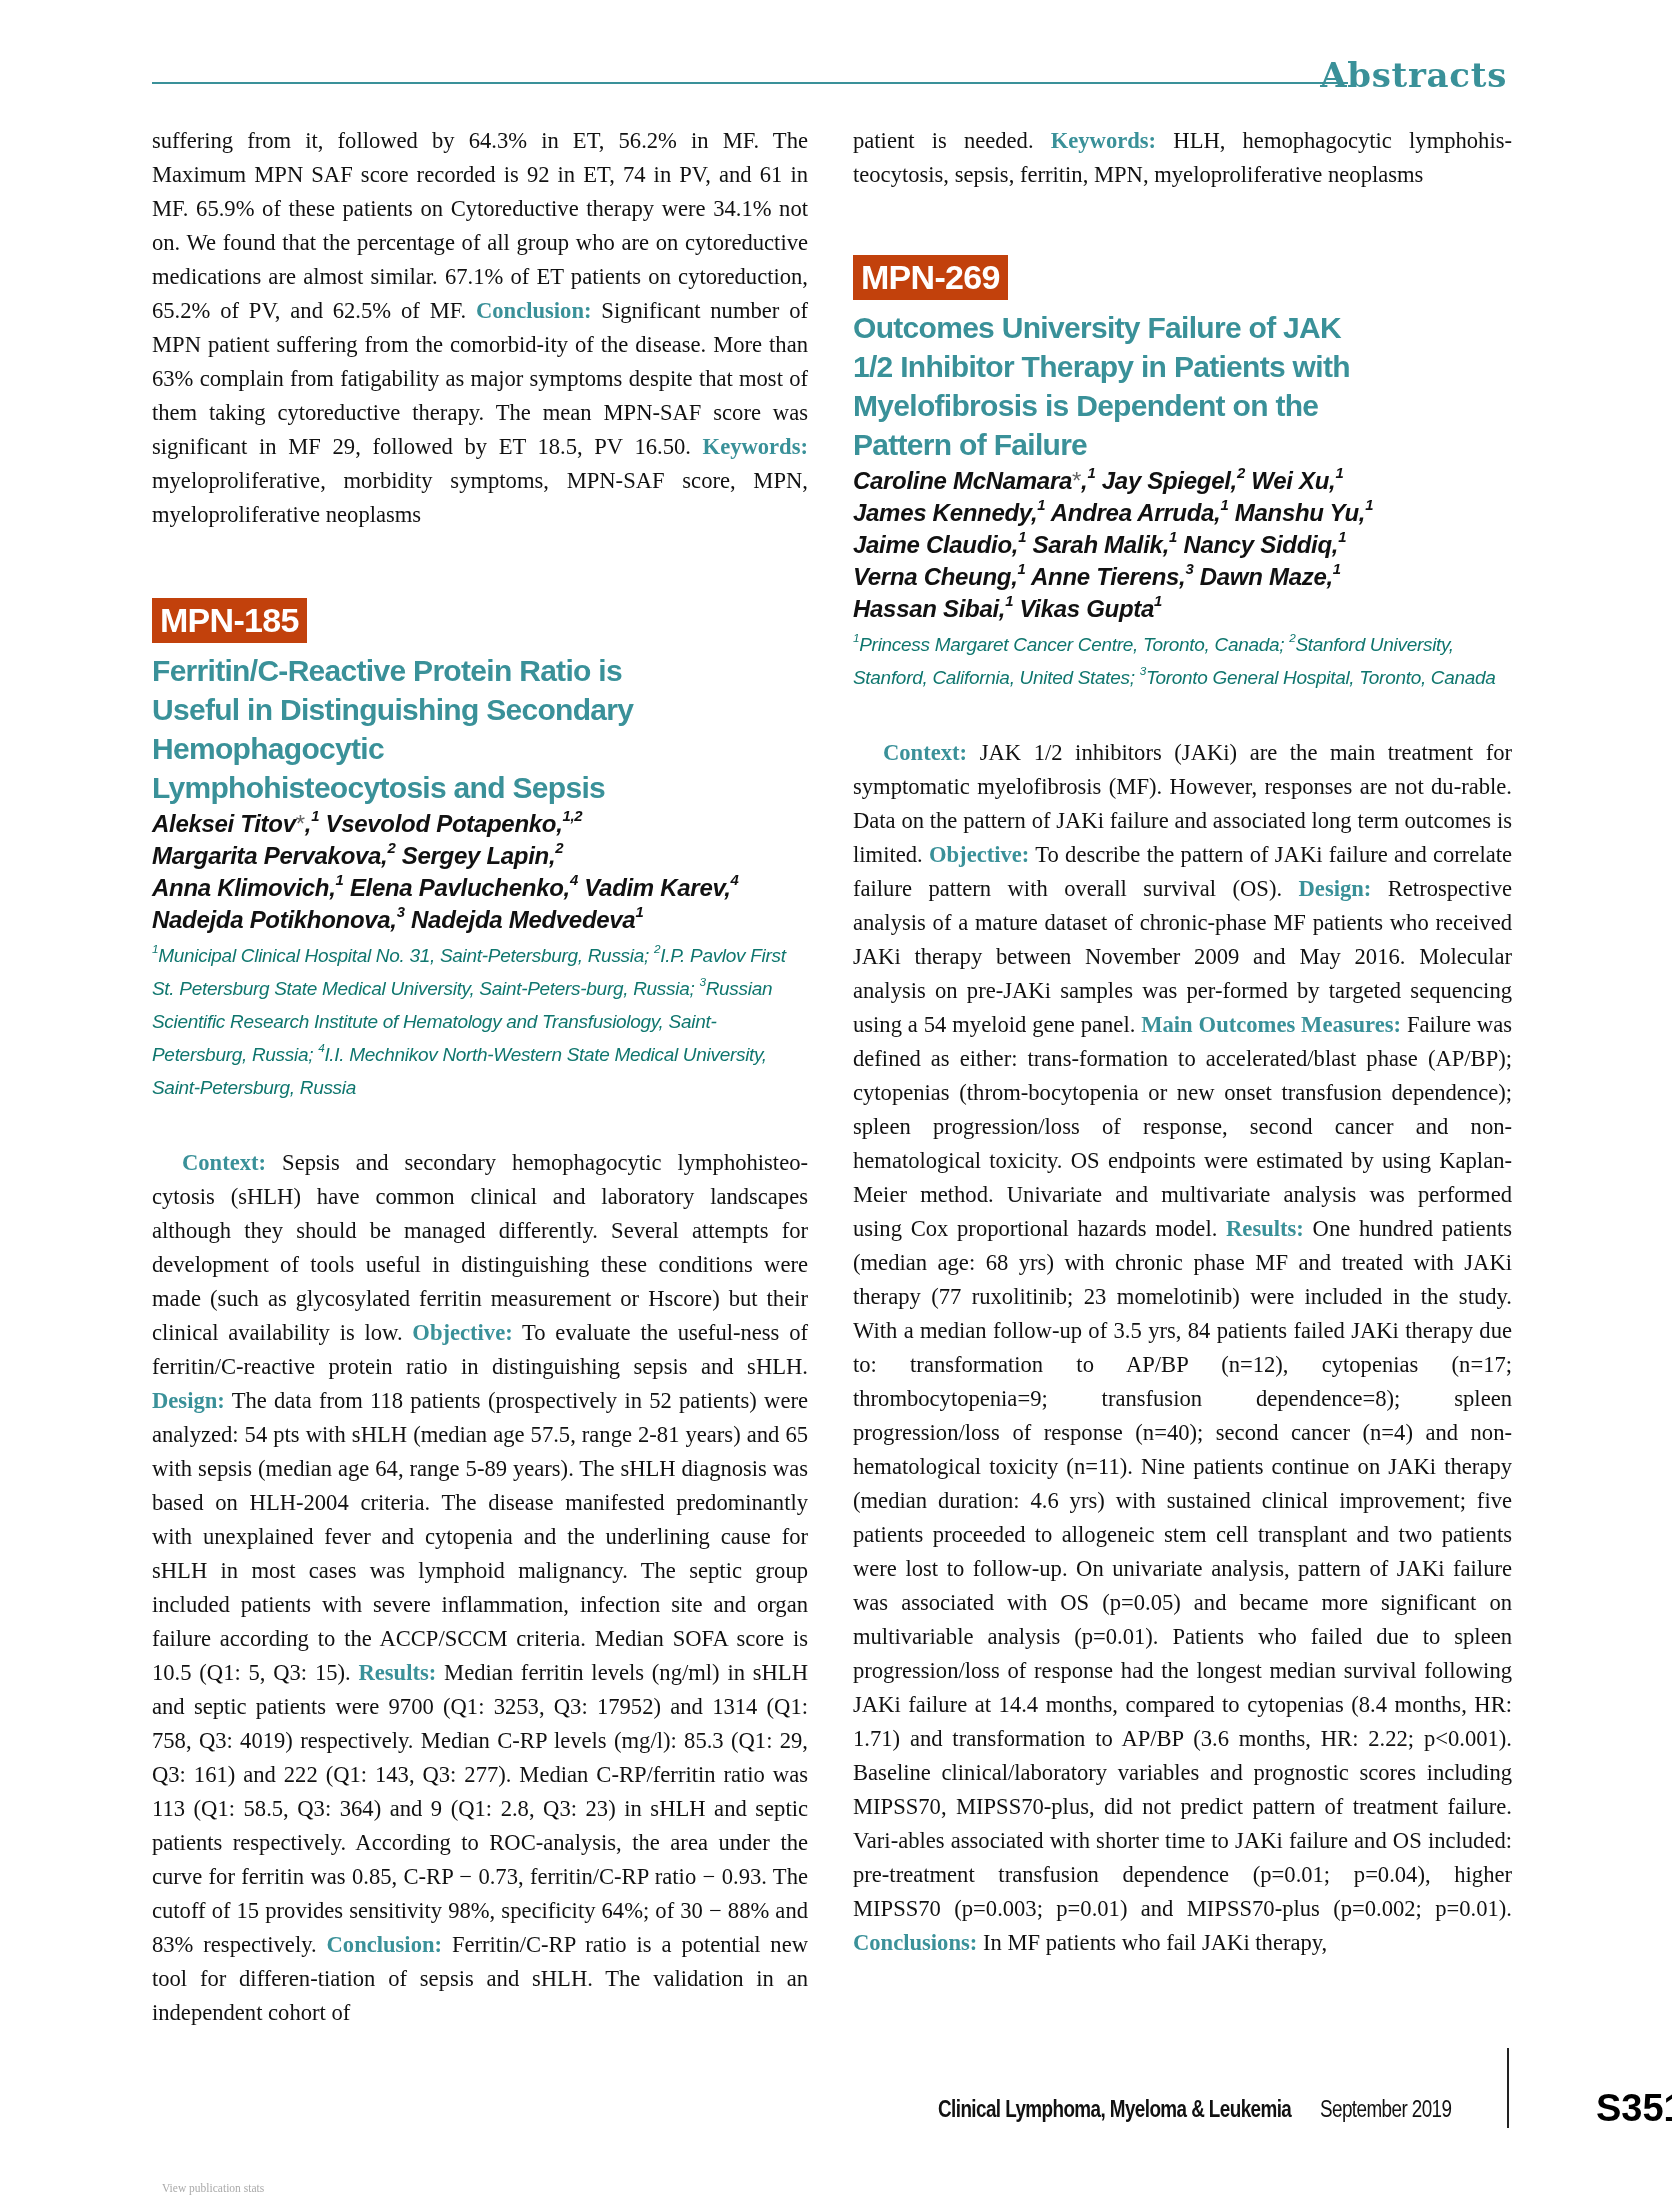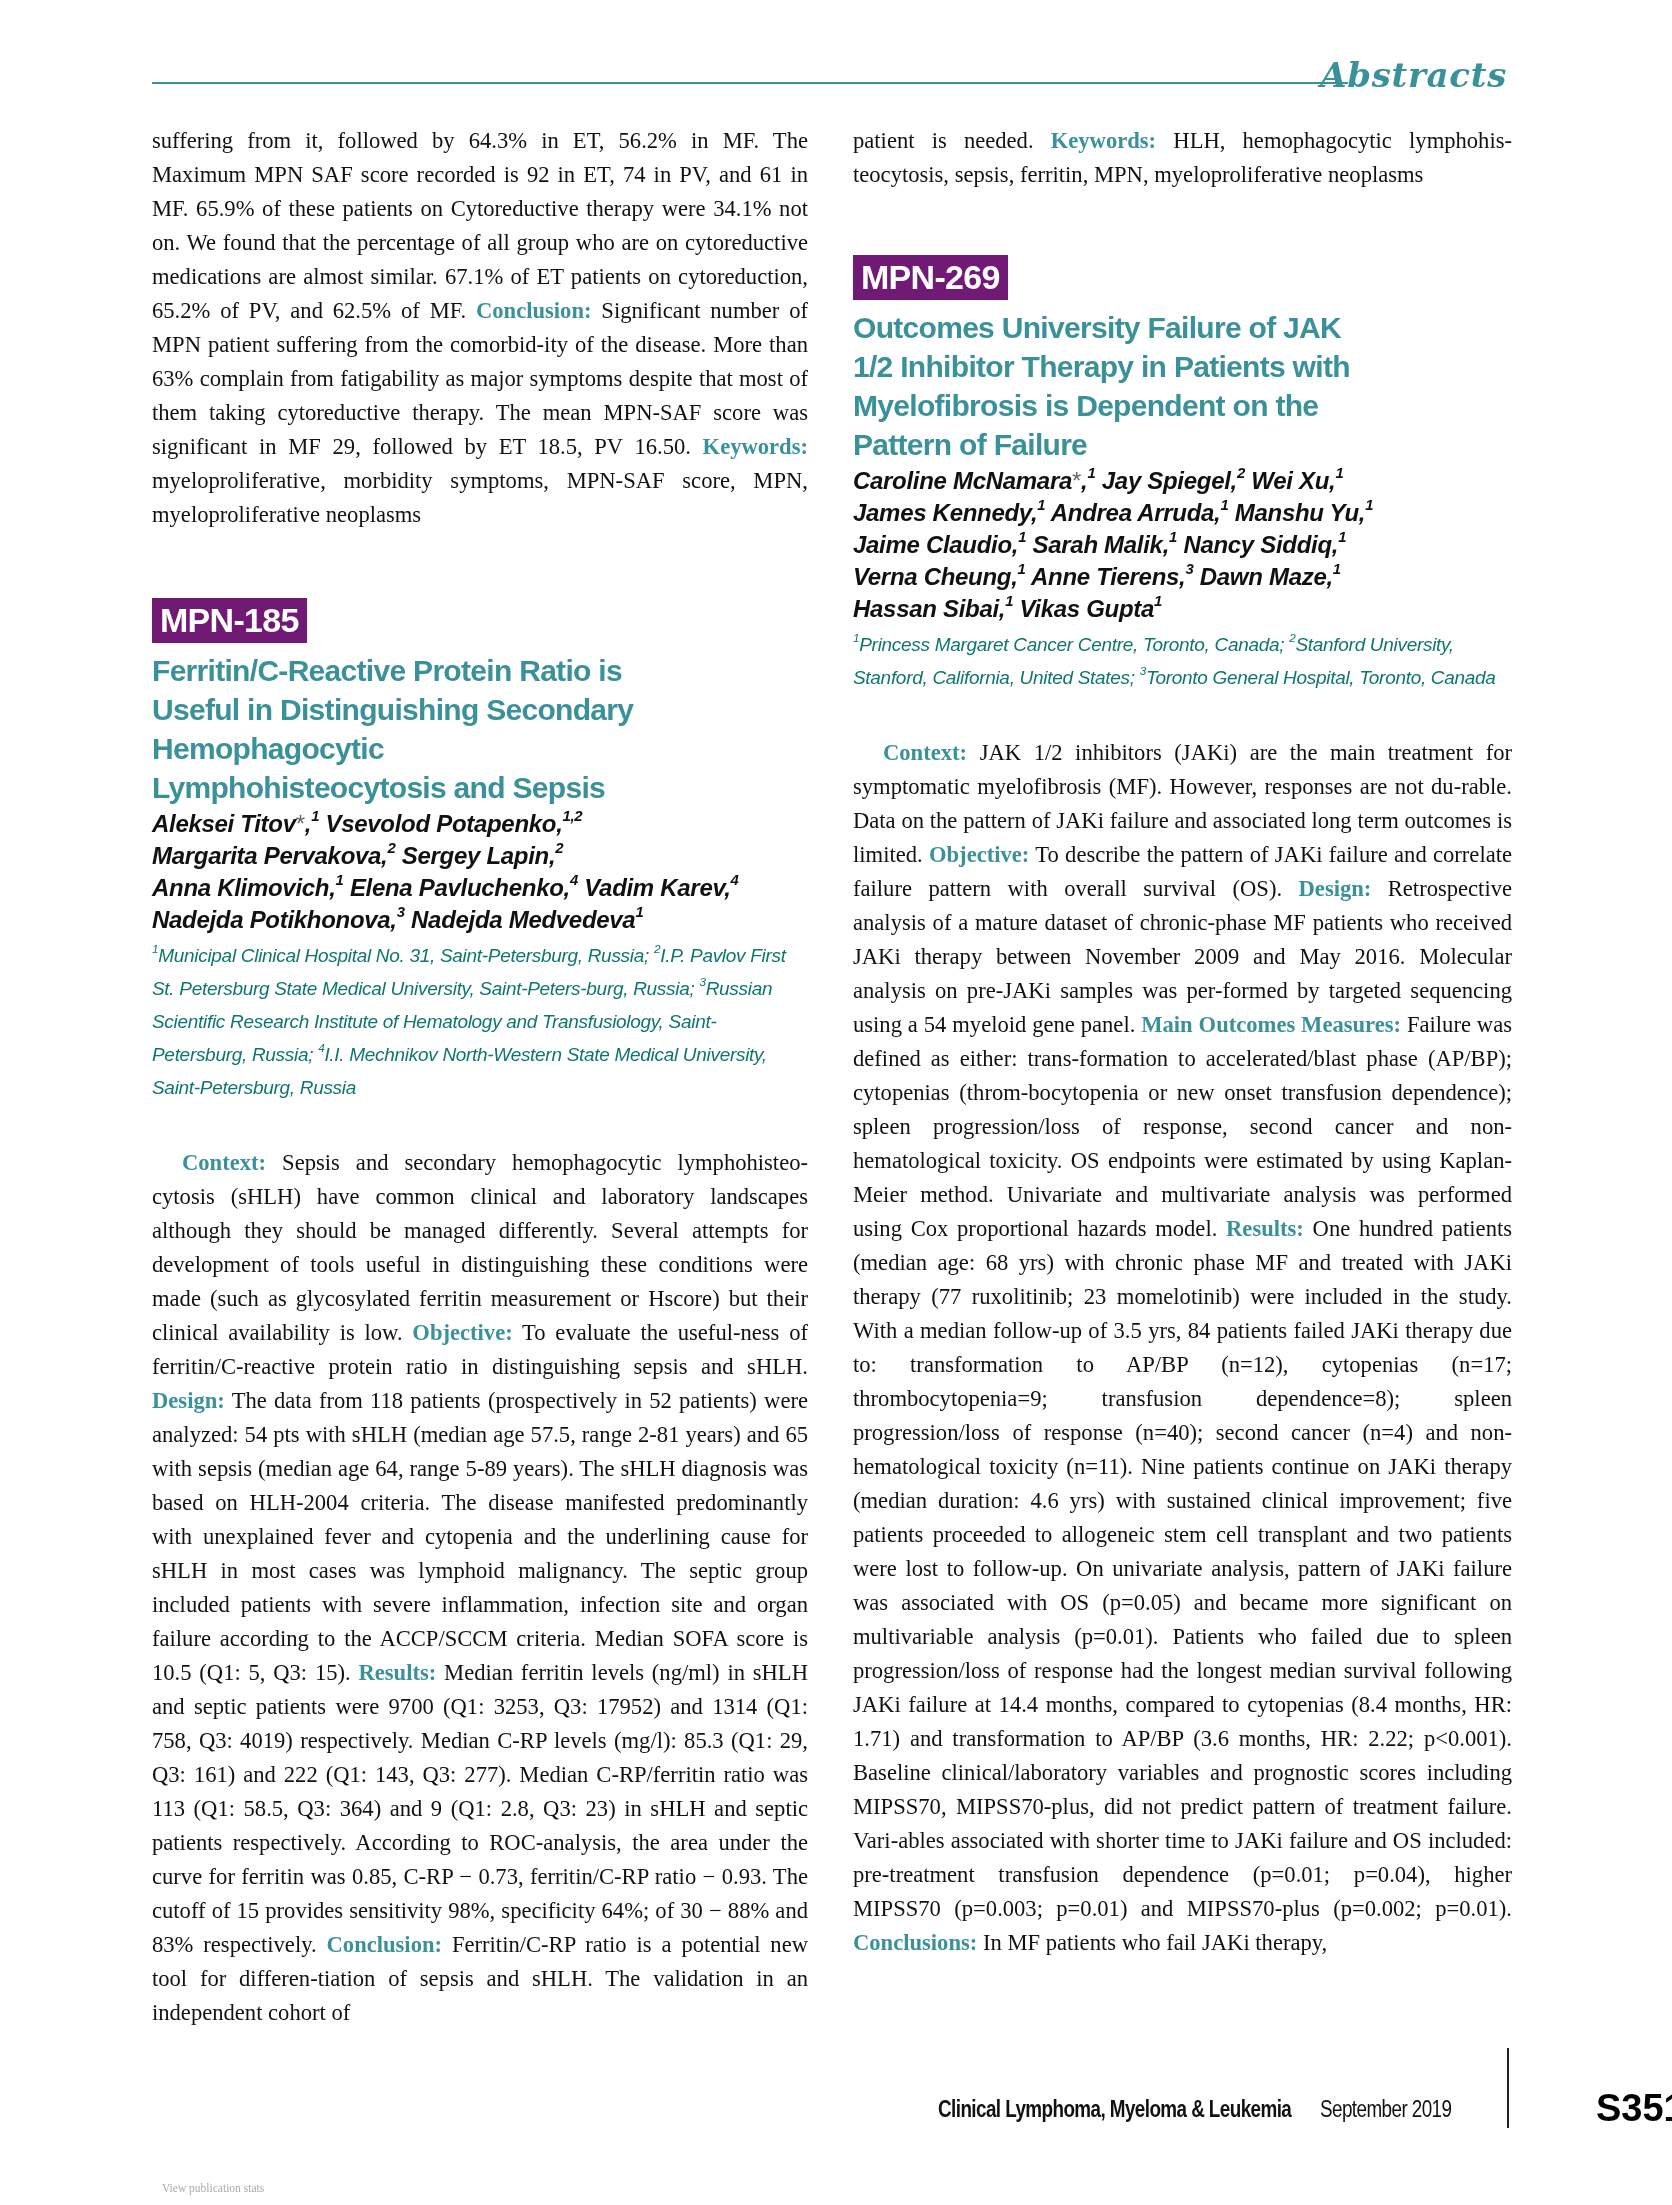--- a/index.html
+++ b/index.html
@@ -1,25 +1,25 @@
 <!DOCTYPE html>
 <html style="font-size:10.8px"><head>
 <meta charset="utf-8">
 <style>
   html, body { margin: 0; padding: 0; background: #ffffff; }
   body { width: 1673px; height: 2205px; position: relative; overflow: hidden; color: #111; }
   .header-rule { position: absolute; left: 152px; top: 82px; width: 1196px; height: 2px; background: #3a9199; }
-  .header-title { position: absolute; right: 166px; top: 55px; font-family: "DejaVu Serif", serif; font-style: italic; font-weight: bold; font-size: 34px; color: #3a9199; letter-spacing: 0.7px; }
+  .header-title { position: absolute; right: 166px; top: 55px; font-family: "DejaVu Serif", serif; font-weight: bold; font-size: 34px; color: #3a9199; letter-spacing: 0.7px; }
   .col { position: absolute; top: 124px; width: 656px; }
   .col-left { left: 152px; }
   .col-right { left: 853px; width: 659px; }
   .body-text { font-family: "Liberation Serif", serif; font-size: 22.6px; line-height: 34px; text-align: justify; margin: 0; hyphens: manual; }
   .indent { text-indent: 30px; }
   .label { color: #3a9199; font-weight: bold; }
-  .badge { display: inline-block; background: #701a75; color: #fff; font-family: "Liberation Sans", sans-serif; font-weight: bold; font-size: 34px; line-height: 45px; padding: 0 8px; letter-spacing: -0.7px; }
+  .badge { display: inline-block; background: #c2410c; color: #fff; font-family: "Liberation Sans", sans-serif; font-weight: bold; font-size: 34px; line-height: 45px; padding: 0 8px; letter-spacing: -0.7px; }
   .abs-title { font-family: "Liberation Sans", sans-serif; font-weight: bold; color: #3a9199; font-size: 30px; line-height: 39px; margin: 8px 0 0 0; letter-spacing: -0.7px; }
   .authors { font-family: "Liberation Sans", sans-serif; font-style: italic; font-weight: bold; font-size: 24px; line-height: 32px; margin: 1.4px 0 0 0; letter-spacing: -0.3px; }
   .affil { font-family: "Liberation Sans", sans-serif; font-style: italic; font-size: 19px; line-height: 33px; margin: 2.7px 0 0 0; color: #0f766e; letter-spacing: -0.3px; }
   sup { font-size: 62%; line-height: 0; vertical-align: 0.75em; font-weight: normal; }
   .authors sup { font-weight: bold; }
   .star { font-weight: normal; color: #666; font-style: normal; }
   .footer { position: absolute; top: 2096px; left: 919px; font-family: "Liberation Sans", sans-serif; font-size: 23px; color: #111; letter-spacing: -0.7px; margin-left: 19px; }
   .footer .journal { font-weight: bold; transform: scaleX(0.82); display: inline-block; transform-origin: left; }
   .footer .date { position: absolute; left: 382px; top: 0; white-space: nowrap; transform: scaleX(0.82); transform-origin: left; display: inline-block; }
   .footer-rule { position: absolute; left: 1507px; top: 2048px; width: 2px; height: 80px; background: #222; }

